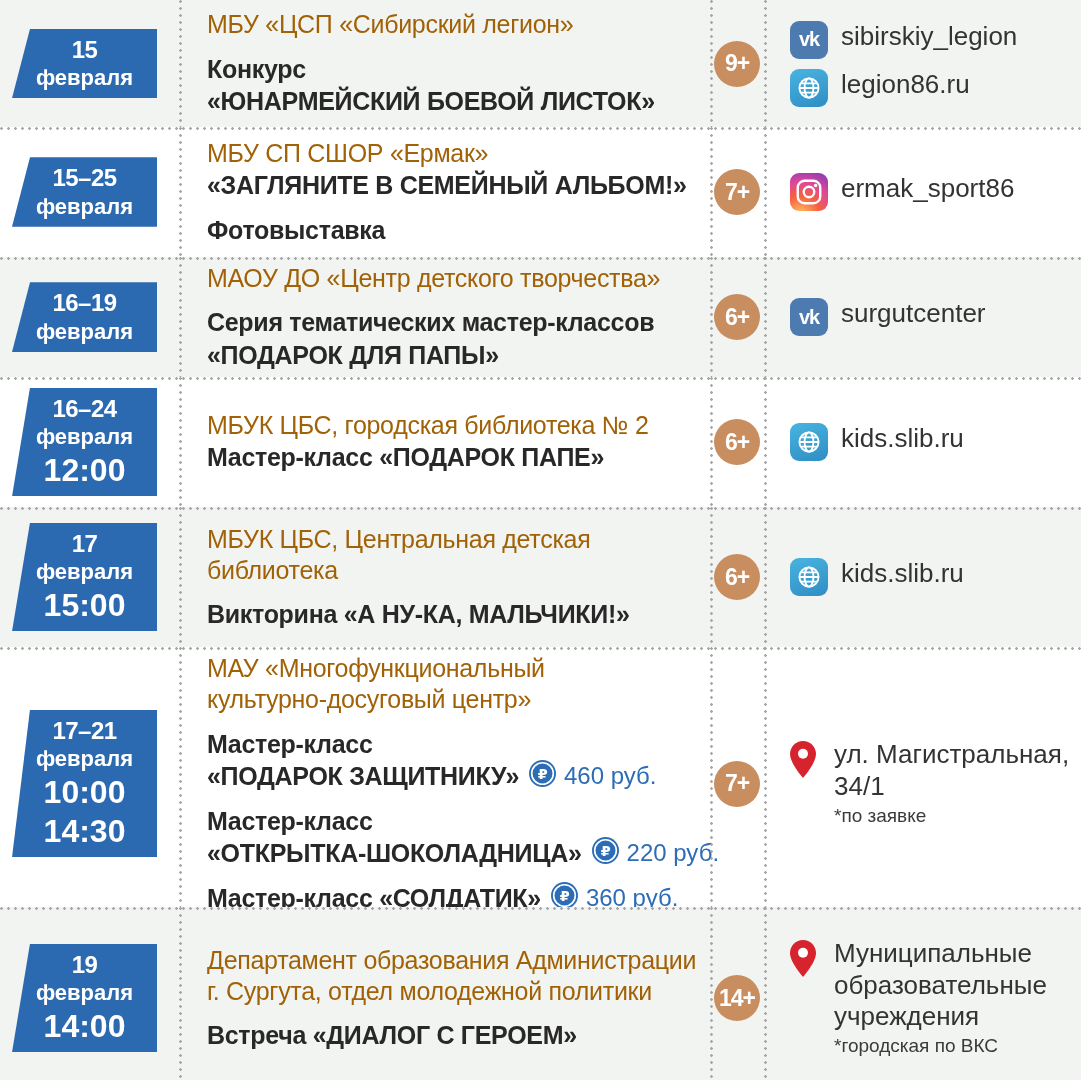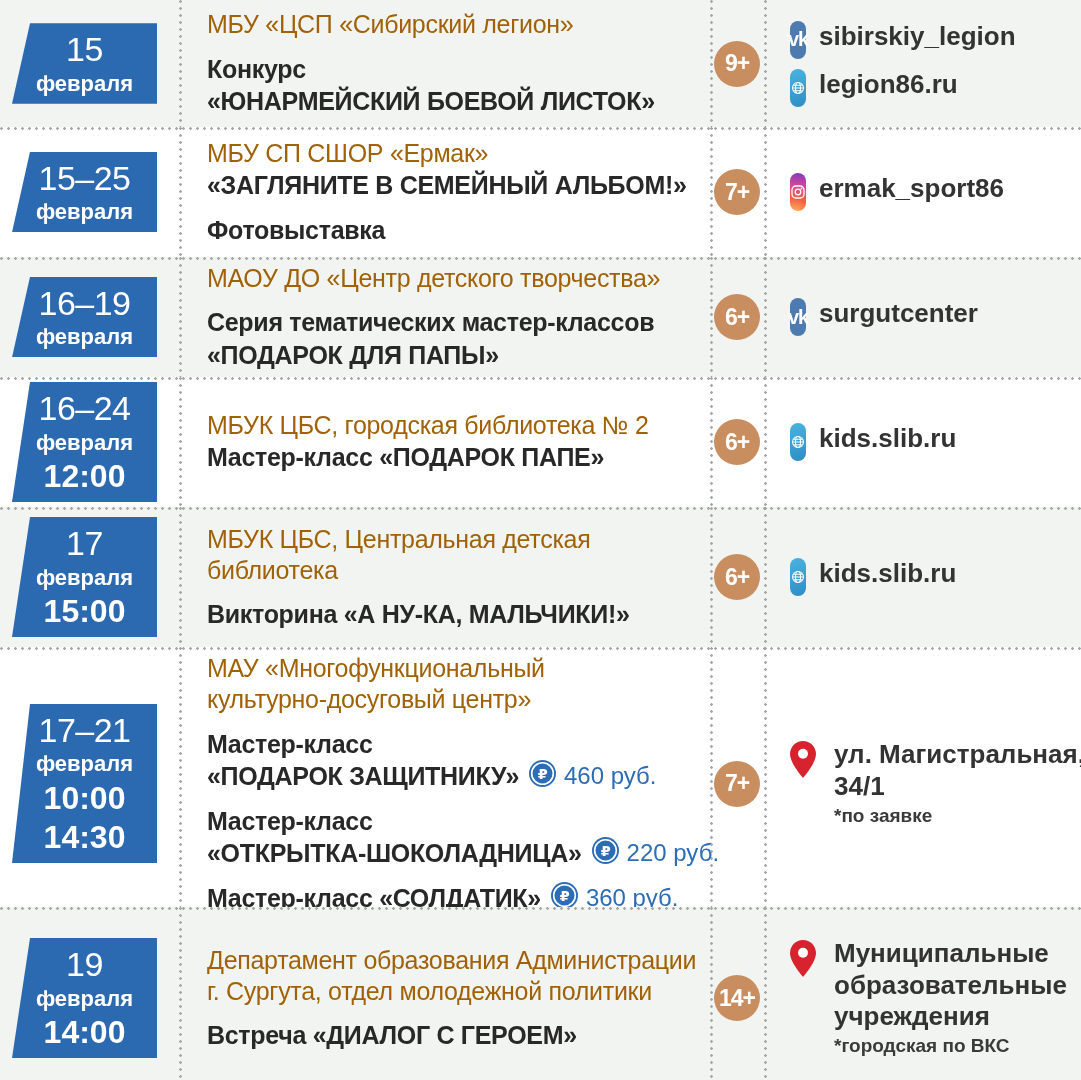--- a/index.html
+++ b/index.html
@@ -19,21 +19,21 @@
   .vd { position:absolute; top:0; bottom:0; width:3px;
     background-image:radial-gradient(circle at 1.5px 1.5px,#a6a6a6 1.15px,transparent 1.5px);
     background-size:3px 7px; background-repeat:repeat-y; }
   .vd1{left:179px} .vd2{left:710px} .vd3{left:764px}
 
   
   .c-date { display:flex; align-items:center; padding-left:12px; }
   .badge { width:145px; background:#2b69b1; color:#fff; text-align:center;
     display:flex; flex-direction:column; align-items:center; justify-content:center;
     padding:8px 6px; clip-path:polygon(18px 0,100% 0,100% 100%,0 100%); }
-  .badge .main { font-size:34px; font-weight:normal; line-height:1.1; letter-spacing:-0.5px; }
+  .badge .main { font-size:24px; font-weight:bold; line-height:1.1; letter-spacing:-0.5px; }
   .badge .month { font-size:22px; font-weight:bold; line-height:1.1; margin-top:3px; }
   .badge .time { font-size:32px; font-weight:bold; line-height:1.1; margin-top:4px; }
   .r6 .badge .time { margin-top:4px; }
 
   
   .c-text { display:flex; flex-direction:column; justify-content:center; padding:6px 8px 6px 28px; }
   .org div { font-size:25px; line-height:1.25; color:#a16207; letter-spacing:-0.3px; white-space:nowrap; }
   .ev { font-size:25px; font-weight:bold; color:#282828; line-height:1.3; letter-spacing:-0.3px;
         white-space:nowrap; display:flex; }
   .mt { margin-top:12px; }
@@ -42,23 +42,23 @@
 
   
   .c-age { display:flex; align-items:center; justify-content:center; }
   .age { width:46px; height:46px; border-radius:50%; background:#c98e60; color:#fff;
     font-size:23px; font-weight:bold; display:flex; align-items:center; justify-content:center; letter-spacing:-1px; }
 
   
   .c-links { display:flex; flex-direction:column; justify-content:center; gap:10px; padding-left:26px; }
   .link { display:flex; align-items:flex-start; }
   .link .txt { font-size:26px; color:#333; line-height:1.2; }
-  .link .txt div { white-space:nowrap;font-weight:bold; }
+  .link .txt div { white-space:nowrap; }
   .link .note { font-size:19px; color:#3a3a3a; margin-top:3px; }
-  .sq { width:16px; height:38px; border-radius:9px; flex:none; margin-right:13px;
+  .sq { width:38px; height:38px; border-radius:9px; flex:none; margin-right:13px;
         display:flex; align-items:center; justify-content:center; }
   .sq-vk { background:#4d7bb0; color:#fff; font-weight:bold; font-size:20px; letter-spacing:-1px; }
   .sq-web { background:linear-gradient(160deg,#49b4e0 0%,#2f8dc4 100%); }
   .sq-ig { background:radial-gradient(circle at 28% 110%,#fdc468 0%,#f56040 38%,#df4996 65%,#8a3ab9 95%); }
   .pin { flex:none; margin-right:18px; margin-top:2px; }
 </style>
 </head>
 <body>
 
 <div id="poster">

